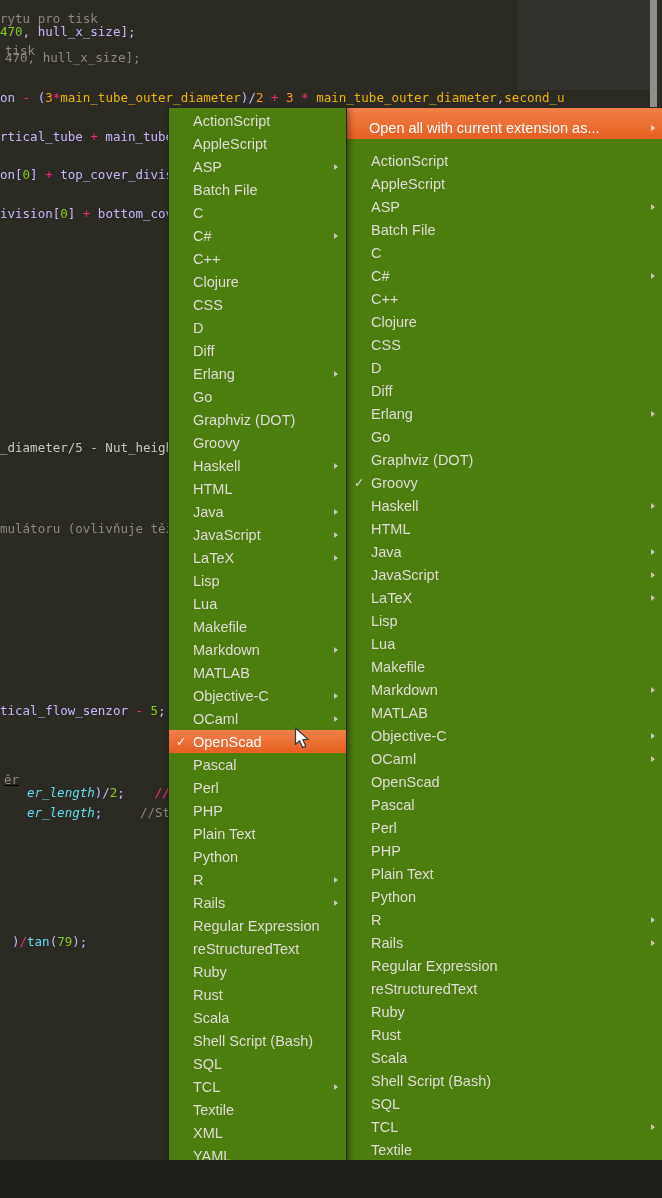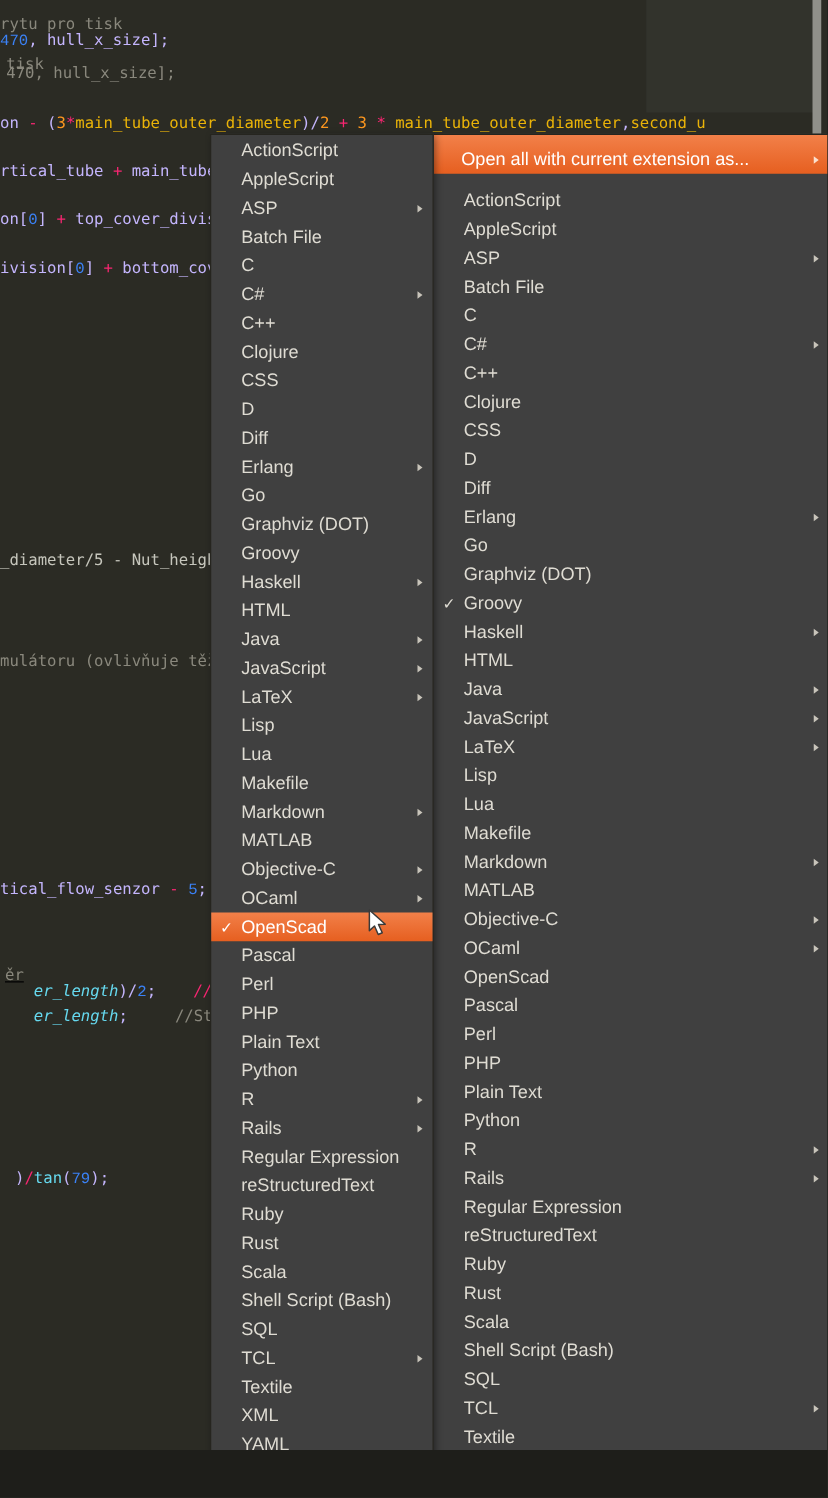--- a/index.html
+++ b/index.html
@@ -7,35 +7,35 @@
     position:relative;width:662px;height:1160px;overflow:hidden;
     background:#2B2B24;font-family:"Liberation Sans",sans-serif;
     -webkit-font-smoothing:antialiased;
   }
   
   .code-layer{position:absolute;inset:0;font-family:"DejaVu Sans Mono",monospace;font-size:12.5px;line-height:13px;}
   .code-line{position:absolute;white-space:pre;}
   .tk-plain{color:#c4b5fd;}
   .tk-plain2{color:#C6C6BC;}
   .tk-comment{color:#8A887D;}
-  .tk-num{color:#3b82f6;font-family:Liberation Mono, monospace;}
+  .tk-num{color:#84cc16;}
   .tk-op{color:#F92672;}
   .tk-orange{color:#FD971F;}
   .tk-khaki{color:#eab308;}
   .tk-cyan{color:#66D9EF;}
   .tk-cyani{color:#66D9EF;font-style:italic;padding-left:27px;}
   .tk-pinki{color:#F92672;font-style:italic;}
   
   .minimap{position:absolute;left:517px;top:0;width:134px;height:90px;background:#32332C;}
   .vscrollbar{position:absolute;left:650px;top:0;width:7px;height:107px;background:#90908A;}
   .bottom-dark{position:absolute;left:0;top:1167px;width:346px;height:12px;background:#21211C;z-index:2;}
   .bottom-bar{position:absolute;left:0;top:1179px;width:662px;height:19px;background:linear-gradient(#BAC0CB,#9EA6B3);z-index:3;}
   
   .menu{
-    position:absolute;background:#404040;border:1px solid #26251F;
+    position:absolute;background:#4d7c0f;border:1px solid #26251F;
     box-sizing:border-box;color:#DFDCD3;font-size:14.5px;
   }
   .right-menu{left:346px;top:107px;width:318px;height:1095px;z-index:5;}
   .left-menu{left:168px;top:107px;width:179px;z-index:10;padding:1px 0;
     box-shadow:2px 2px 6px rgba(0,0,0,0.45);}
   .menu-header{
     height:23px;display:flex;align-items:center;padding:8px 6px 0 7px;
     background:linear-gradient(#F28049,#E65F20);color:#FFFFFF;margin-bottom:10px;
   }
   .menu-header .check{width:15px;}

